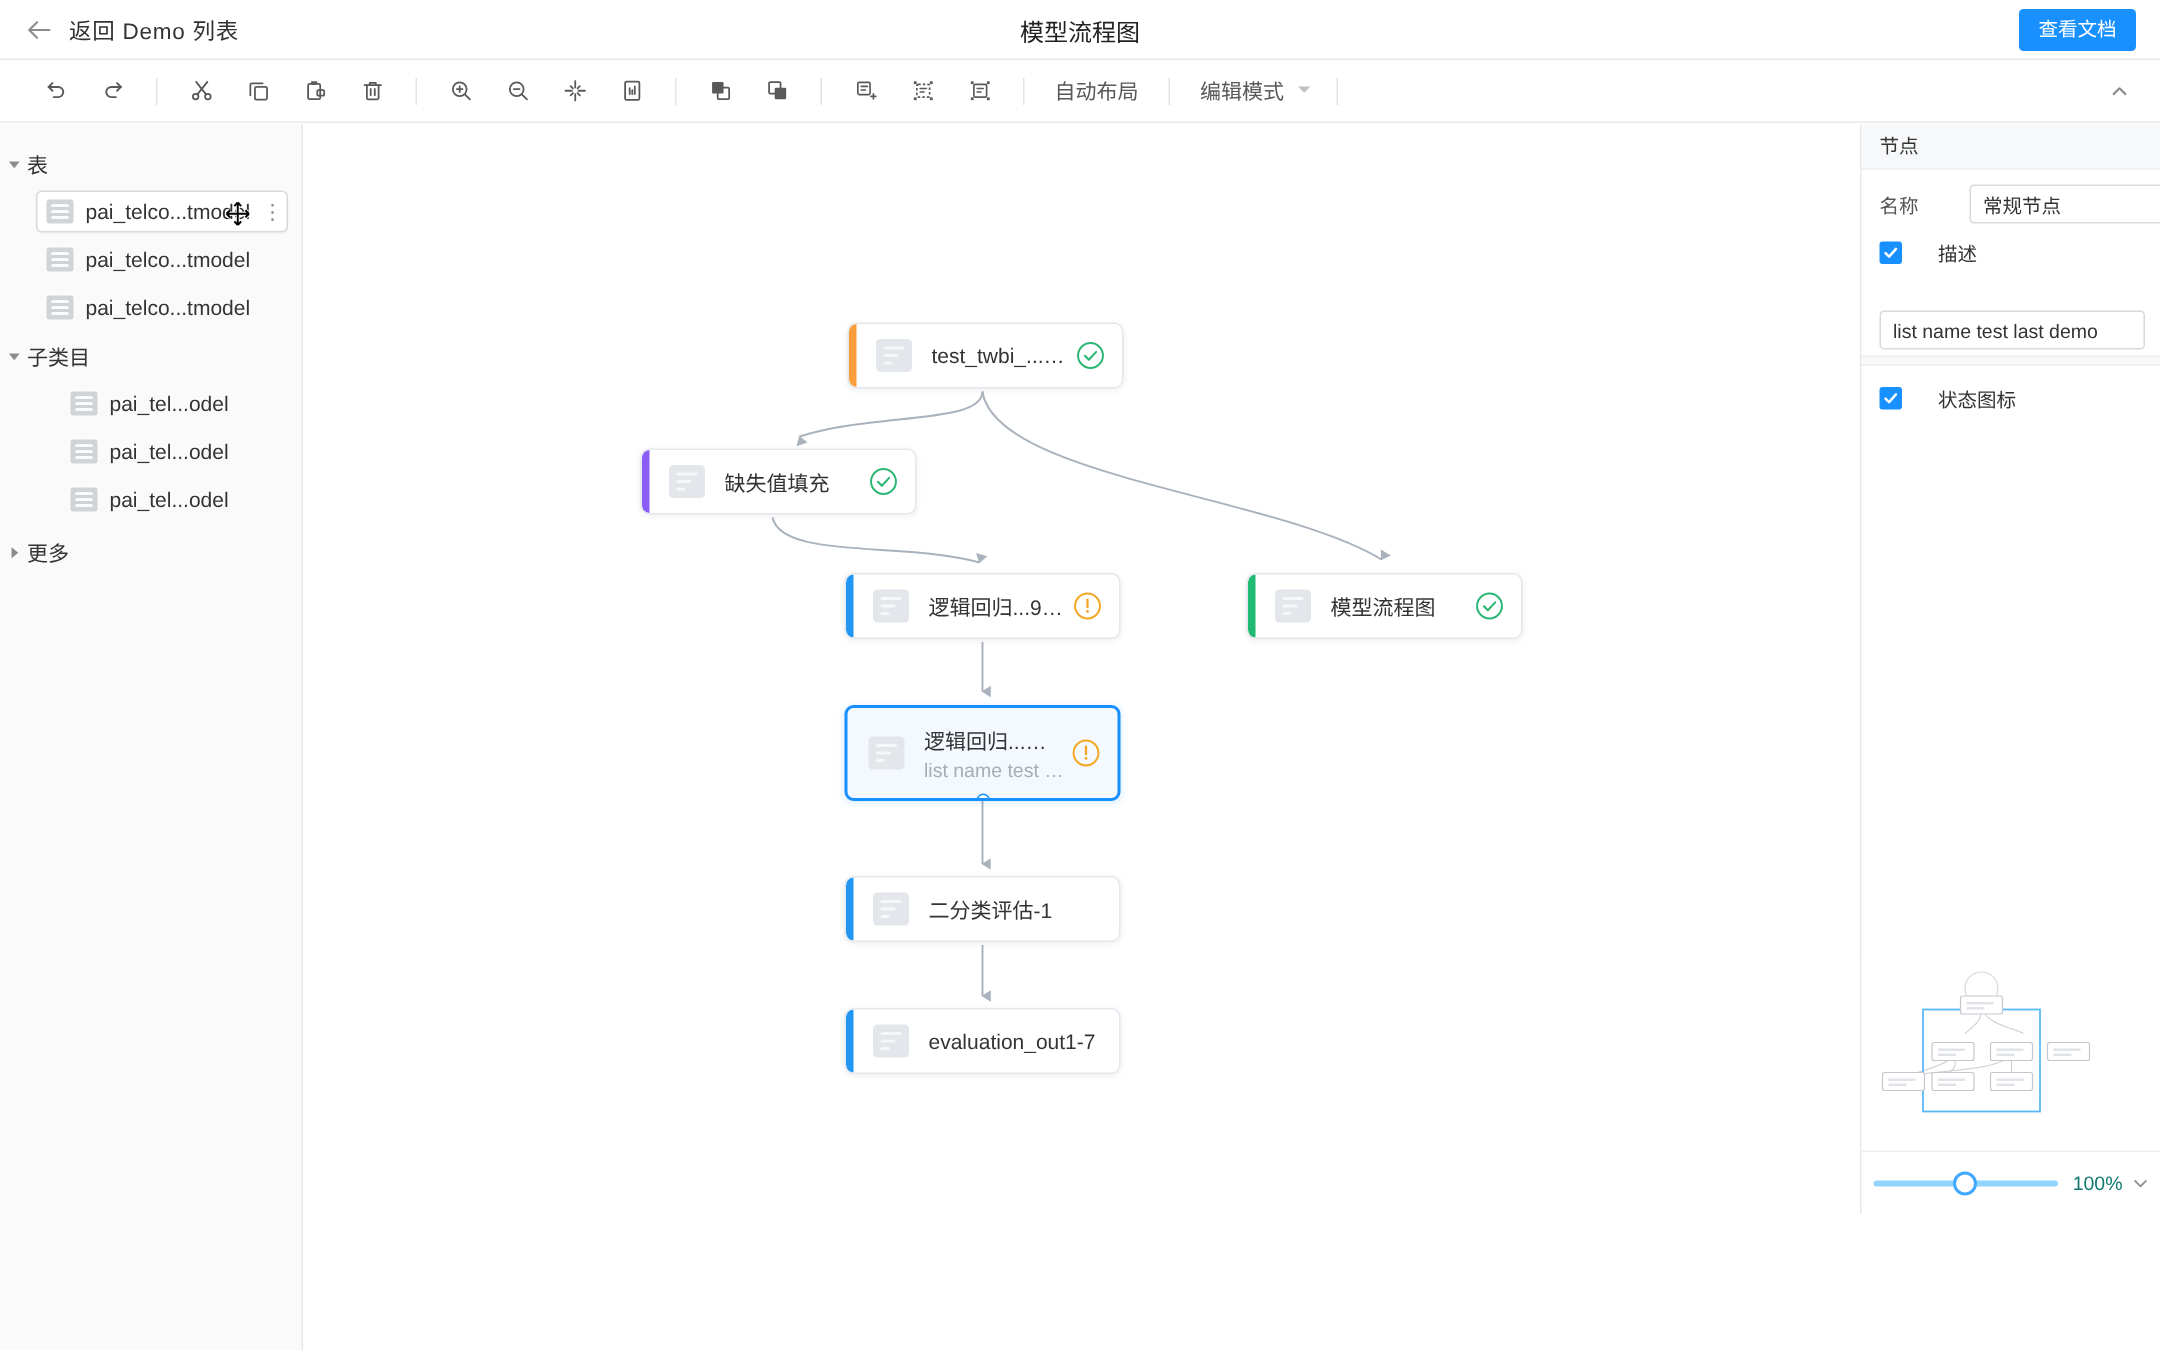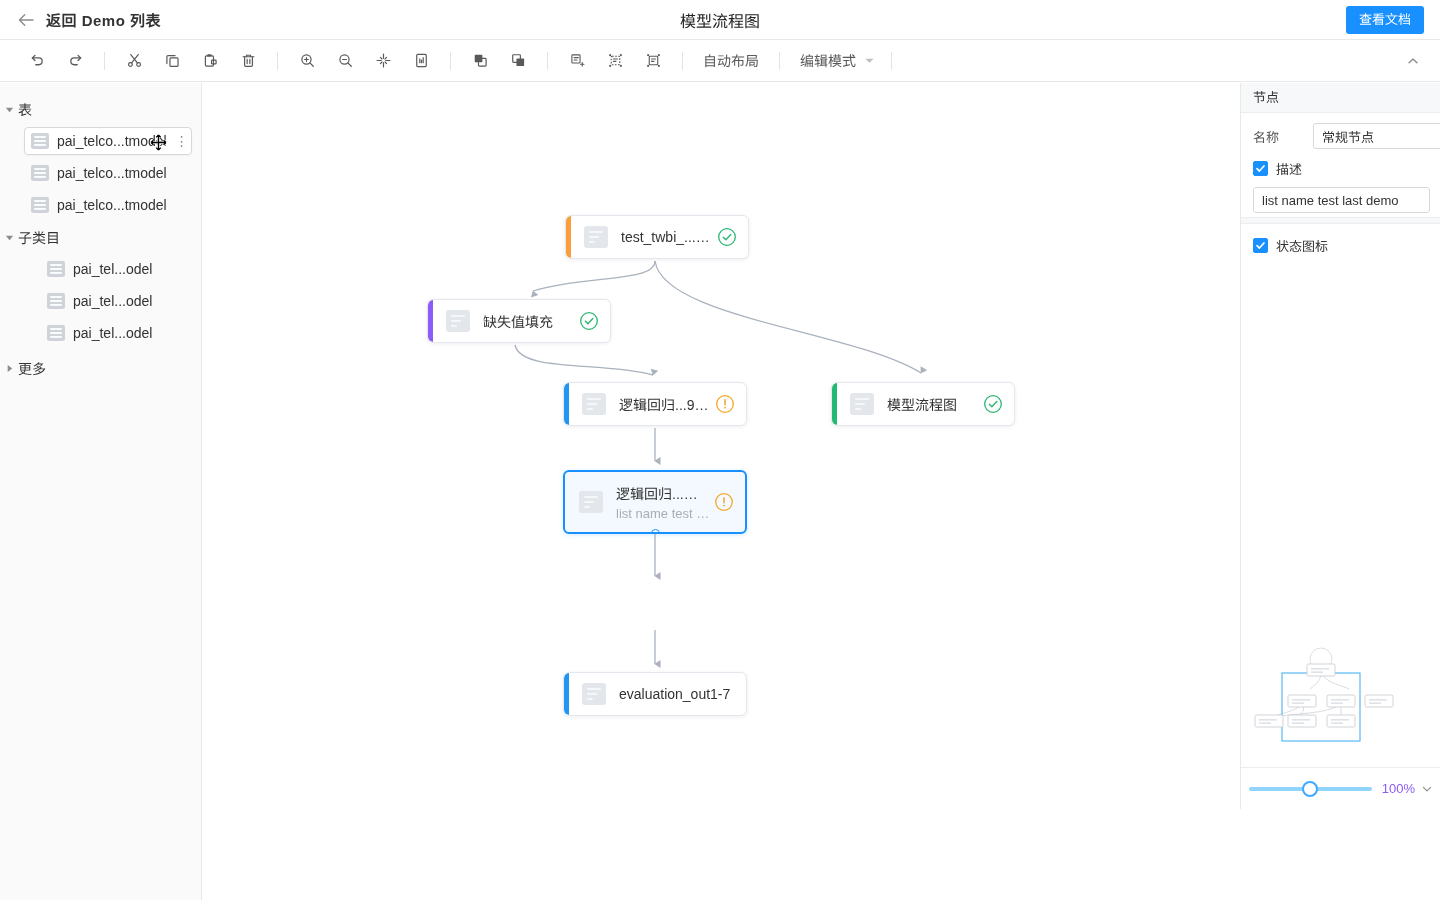--- a/index.html
+++ b/index.html
@@ -17,21 +17,21 @@
 
   
   .header {
     position: absolute; left: 0; top: 0; width: 1440px; height: 40px;
     background: #fff;
     border-bottom: 1px solid #e8e8e8;
     display: flex; align-items: center;
   }
   .back-group {
     display: flex; align-items: center; gap: 10px;
-    margin-left: 16px; cursor: pointer; font-weight: bold;
+    margin-left: 16px; cursor: pointer;
   }
   .back-arrow { width: 20px; height: 20px; display: block; color: #8c8c8c; }
   .back-text { font-size: 15px; color: #333; letter-spacing: .5px; }
   .header-title {
     position: absolute; left: 0; width: 1440px; top: 0; height: 40px;
     display: flex; align-items: center; justify-content: center;
     font-size: 16px; color: #222; pointer-events: none;
   }
   .doc-btn {
     position: absolute; right: 16px; top: 6px;
@@ -189,22 +189,22 @@
   }
   .rp-body { padding: 10px 10px 0 12px; }
   .rp-row { display: flex; align-items: center; margin-bottom: 10px; }
   .rp-label { font-size: 13px; color: #555; width: 60px; flex: 0 0 60px; }
   .rp-input {
     flex: 1; height: 26px; padding: 0 8px;
     border: 1px solid #d9d9d9; border-radius: 3px;
     font-size: 13px; color: #333; background: #fff;
     font-family: inherit; outline: none;
   }
-  .rp-input.full { width: 100%; flex: none; }
-  .cb-row { display: flex; align-items: center; gap: 8px; margin-bottom: 9px; }
+  .rp-input.full { width: 100%; flex: none; margin-top: 20px; }
+  .cb-row { display: flex; align-items: center; gap: 24px; margin-bottom: 9px; }
   .checkbox {
     width: 15px; height: 15px; border-radius: 2px;
     background: #1890ff; border: 1px solid #1890ff;
     display: flex; align-items: center; justify-content: center;
     flex: 0 0 15px; cursor: pointer;
   }
   .checkbox svg { display: block; }
   .cb-label { font-size: 13px; color: #333; }
   .rp-divider { height: 7px; background: #f7f8fa; border-top: 1px solid #ebedf0; border-bottom: 1px solid #ebedf0; margin: 4px 0 12px -12px; width: 200px; }
 
@@ -229,21 +229,21 @@
   .slider { position: relative; flex: 1; height: 18px; cursor: pointer; }
   .slider .track {
     position: absolute; left: 0; right: 0; top: 7px; height: 4px;
     border-radius: 2px; background: #91d5ff;
   }
   .slider .knob {
     position: absolute; left: 50%; top: 1px; margin-left: -8px;
     width: 16px; height: 16px; border-radius: 50%;
     background: #fff; border: 2px solid #40a9ff;
   }
-  .zoom-val { font-size: 13px; color: #8b5cf6; margin-left: 10px; }
+  .zoom-val { font-size: 13px; color: #0f766e; margin-left: 10px; }
   .zoom-caret { margin-left: 6px; color: #8c8c8c; display:flex; cursor: pointer;}
 </style>
 </head>
 <body>
 
 <div class="app">
 
   <div class="header">
     <div class="back-group">
       <span class="back-arrow">
@@ -596,20 +596,31 @@
       <span class="status">
         <svg width="20" height="20" viewBox="0 0 20 20" fill="none">
             <circle cx="10" cy="10" r="8.3" stroke="#f5a623" stroke-width="1.3"></circle>
             <path d="M10 5.7v5.1" stroke="#f5a623" stroke-width="1.5" stroke-linecap="round"></path>
             <circle cx="10" cy="13.6" r="0.95" fill="#f5a623"></circle>
           </svg>
       </span>
       <span class="port"></span>
     </div>
 
+    <div class="node" style="left:360px;top:501px;width:184px;height:44px">
+      <span class="bar" style="background:#2196f3"></span>
+      <span class="nicon">
+          <i></i>
+          <i></i>
+          <i></i>
+        </span>
+      <span class="ntext">
+        <span class="ntitle" style="display:block">二分类评估-1</span>
+      </span>
+    </div>
 
     <div class="node" style="left:360px;top:589px;width:184px;height:44px">
       <span class="bar" style="background:#2196f3"></span>
       <span class="nicon">
           <i></i>
           <i></i>
           <i></i>
         </span>
       <span class="ntext">
         <span class="ntitle" style="display:block">evaluation_out1-7</span>

